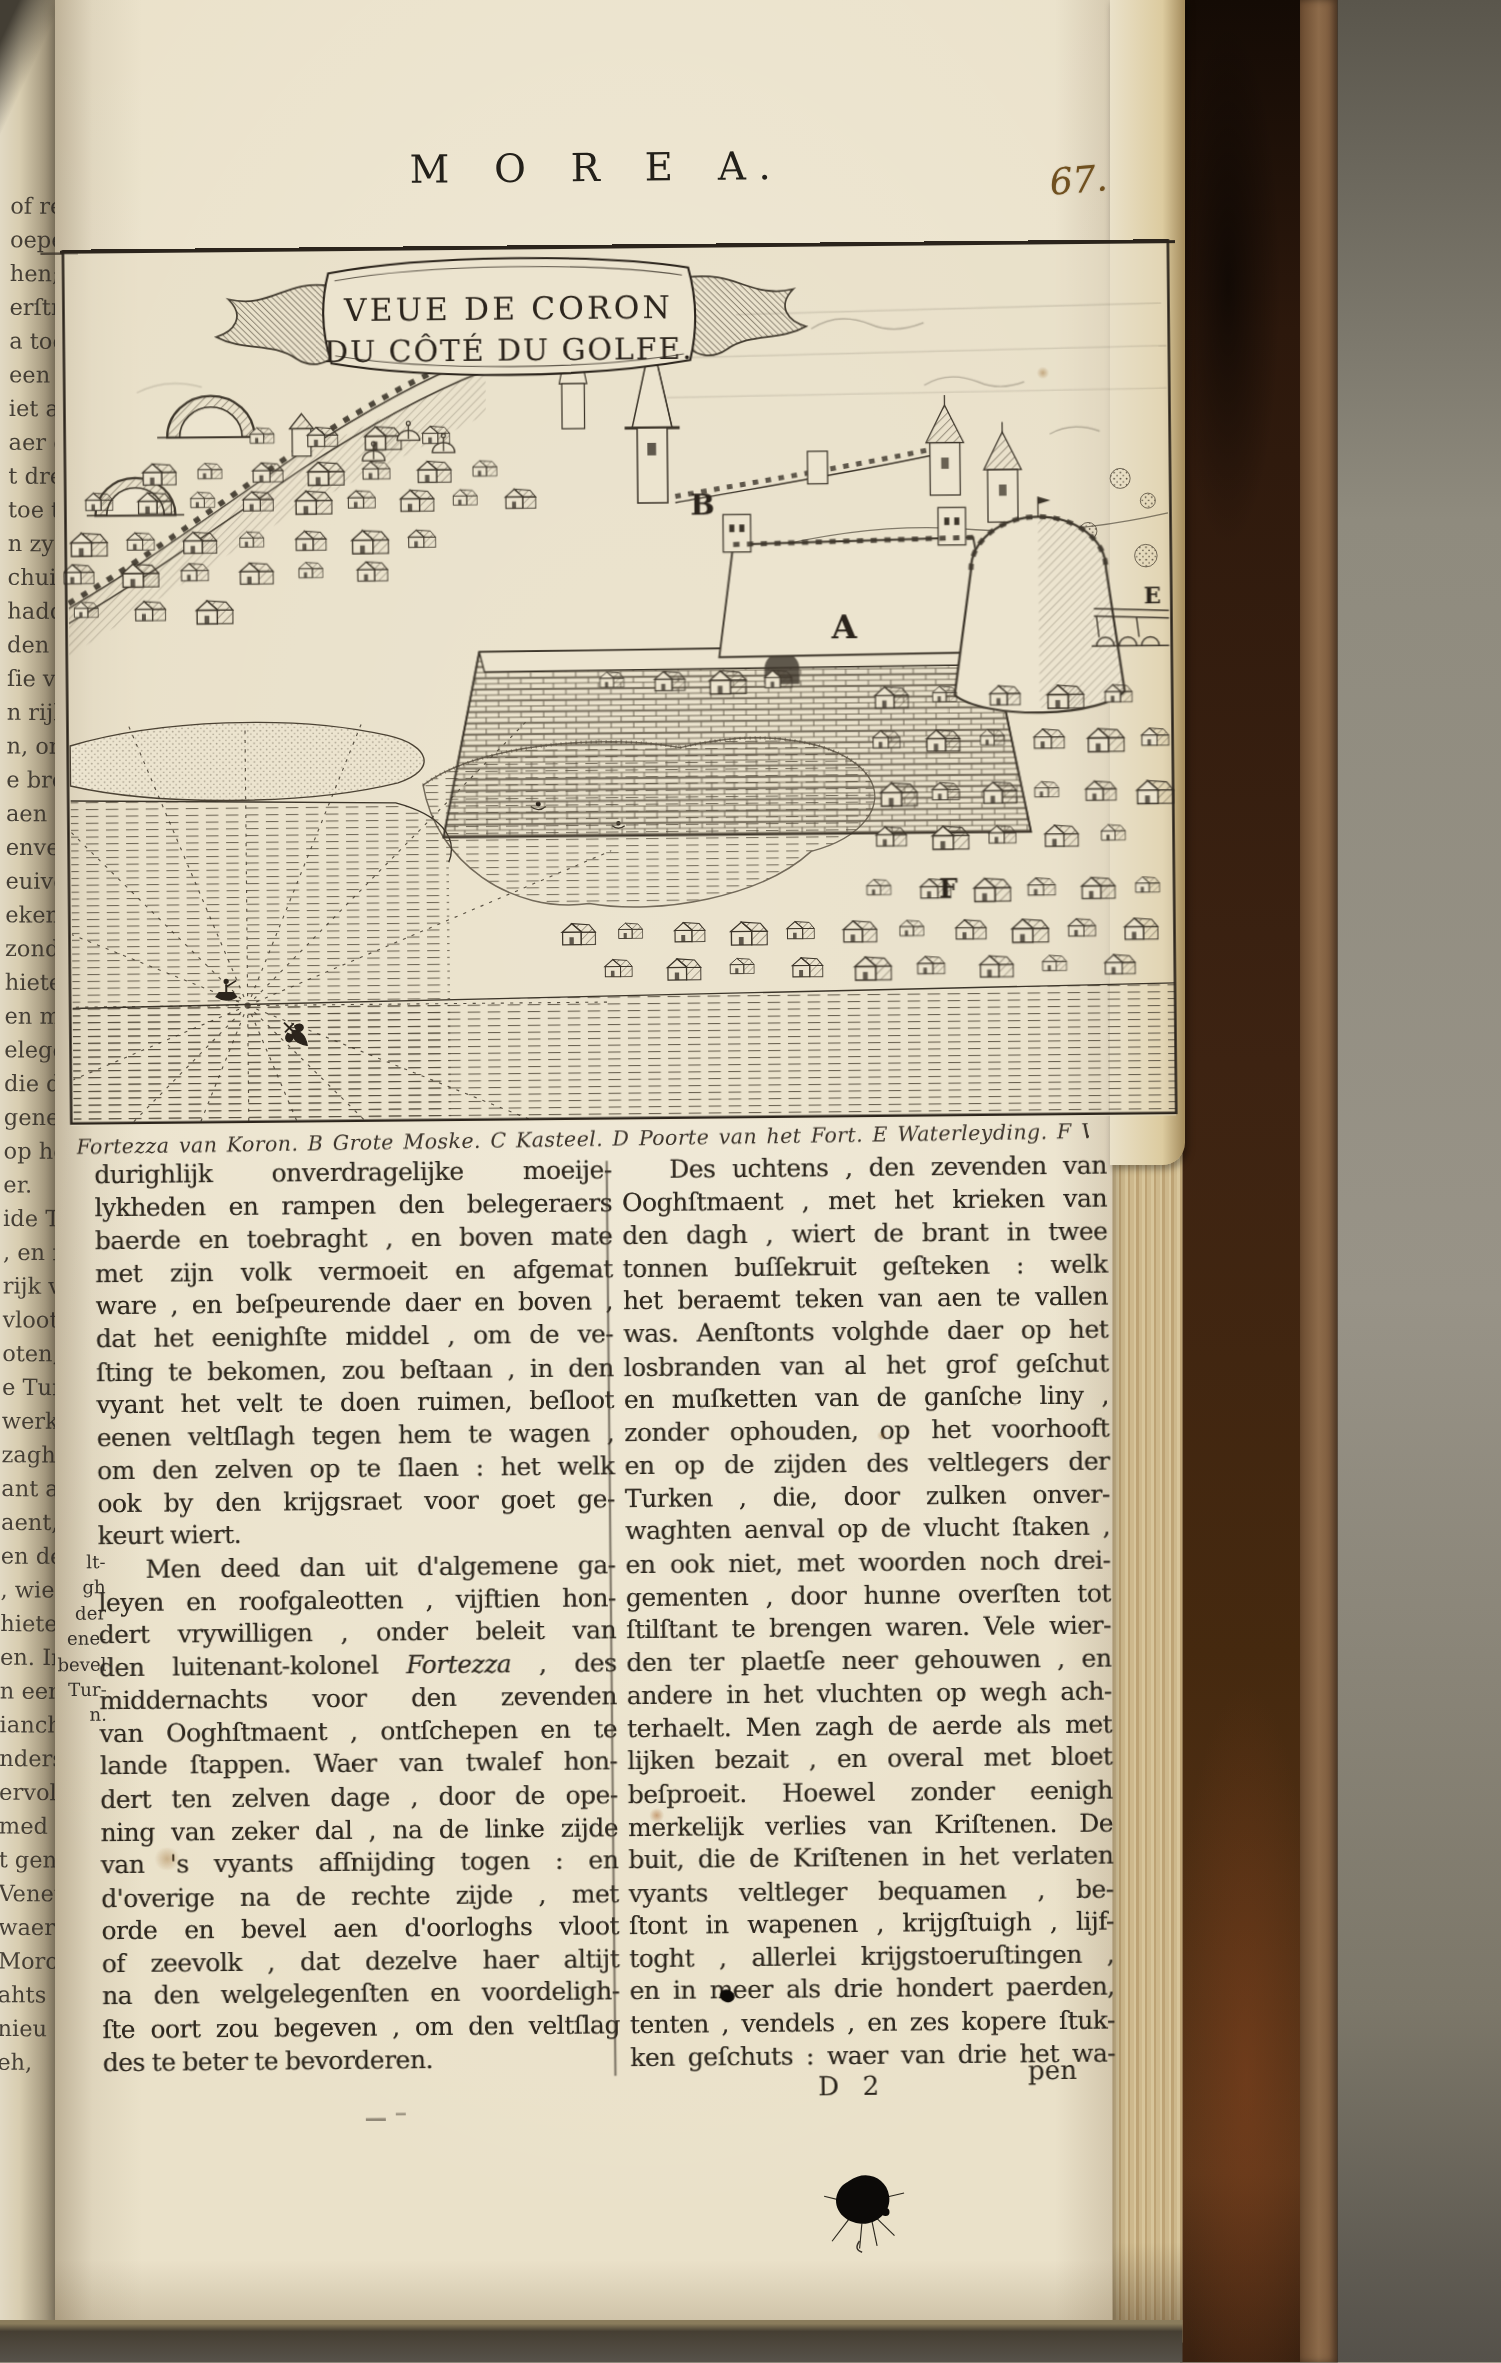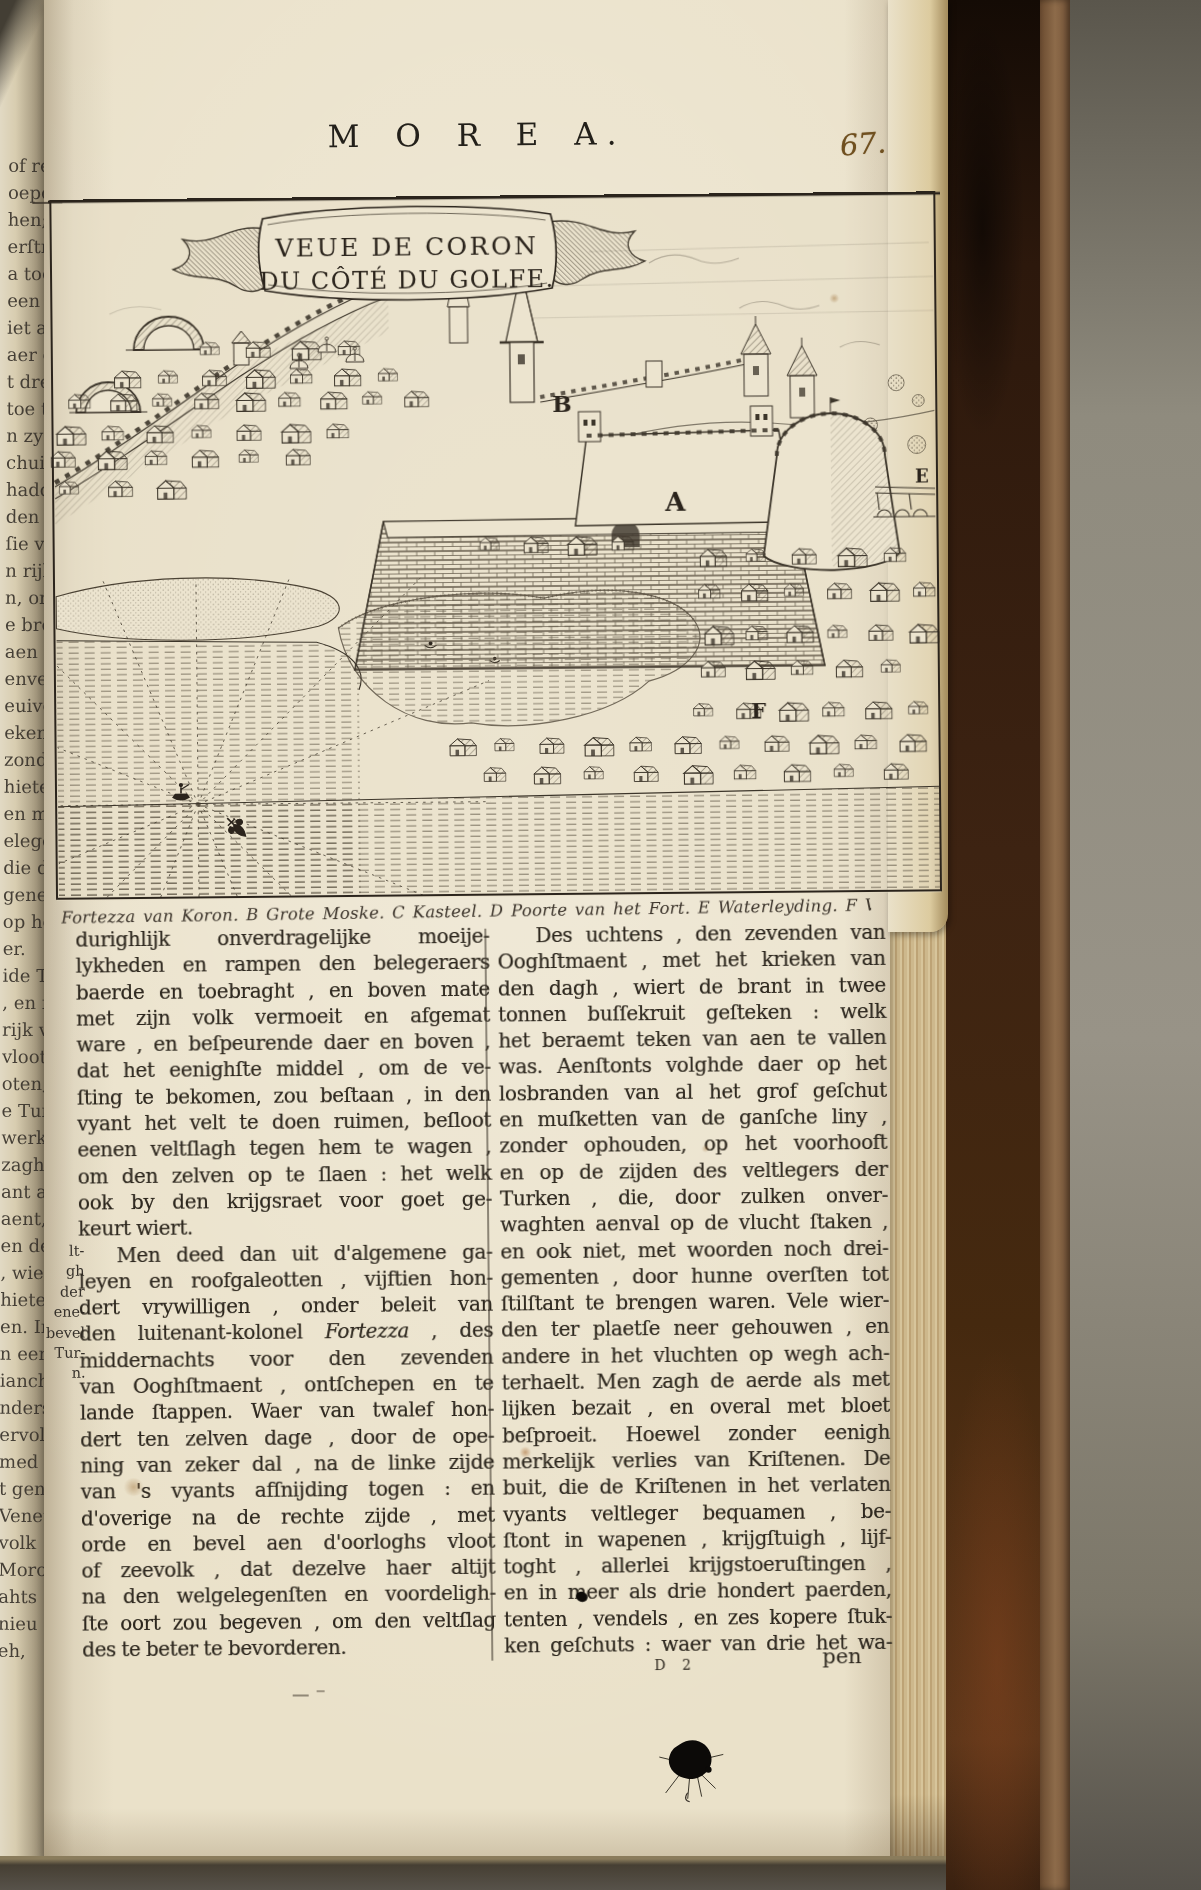--- a/index.html
+++ b/index.html
@@ -64,21 +64,21 @@
     font-size:16.5px;letter-spacing:.3px;word-spacing:2px;color:#3b332a;transform:rotate(-0.35deg);
     white-space:nowrap;overflow:hidden;}
   .col{position:absolute;top:926px;line-height:26.3px;font-size:20px;
     letter-spacing:-0.4px;word-spacing:-0.5px;text-shadow:0 0 .5px rgba(44,38,29,.55);}
   .col-left{left:76px;width:414px;}
   .col-right{left:498px;width:388px;}
   .bodyline{text-align:justify;text-align-last:justify;white-space:normal;height:26.3px;overflow:visible;}
   .bodyline.nojust{text-align-last:left;}
   .bodyline.indent{text-indent:38px;}
   .divider{position:absolute;left:485px;top:932px;width:1.5px;height:732px;background:var(--engraving);opacity:.55;}
-  .signature{position:absolute;left:648px;top:1662px;font-size:14px;letter-spacing:6px;}
+  .signature{position:absolute;left:648px;top:1662px;font-size:21px;letter-spacing:6px;}
   .catchword{position:absolute;left:816px;top:1651px;font-size:21px;}
   .margin-notes{position:absolute;left:34px;top:1240px;width:48px;font-size:14.5px;
     line-height:20.4px;text-align:right;color:#35302a;overflow:hidden;}
   .gutter-frags{position:absolute;left:3px;top:152px;width:47px;font-size:18px;
     line-height:27px;color:#3a342c;overflow:hidden;text-align:left;white-space:nowrap;
     transform:rotate(.4deg);opacity:.92;}
   .gutter-frags div{height:27px;overflow:hidden;}
   
   .blot-svg{position:absolute;left:642px;top:1722px;}
   .ink-dot{position:absolute;left:570px;top:1596px;width:12px;height:10px;border-radius:50%;
@@ -148,21 +148,21 @@
       <div class="">, wier</div>
       <div class="">hieten</div>
       <div class="">en. In</div>
       <div class="">n een</div>
       <div class="">ianchi,</div>
       <div class="">nders,</div>
       <div class="">ervolgh</div>
       <div class="">med</div>
       <div class="">t gene</div>
       <div class="">Venet</div>
-      <div class="">volk</div>
+      <div class="">waer</div>
       <div class="">Moro</div>
       <div class="">ahts</div>
       <div class="">nieu</div>
       <div class="">eh,</div>
     </div>
 </div>
 
 <div class="main-page"></div>
 <div class="page-flap"></div>
 <div class="bottom-dark"></div>

